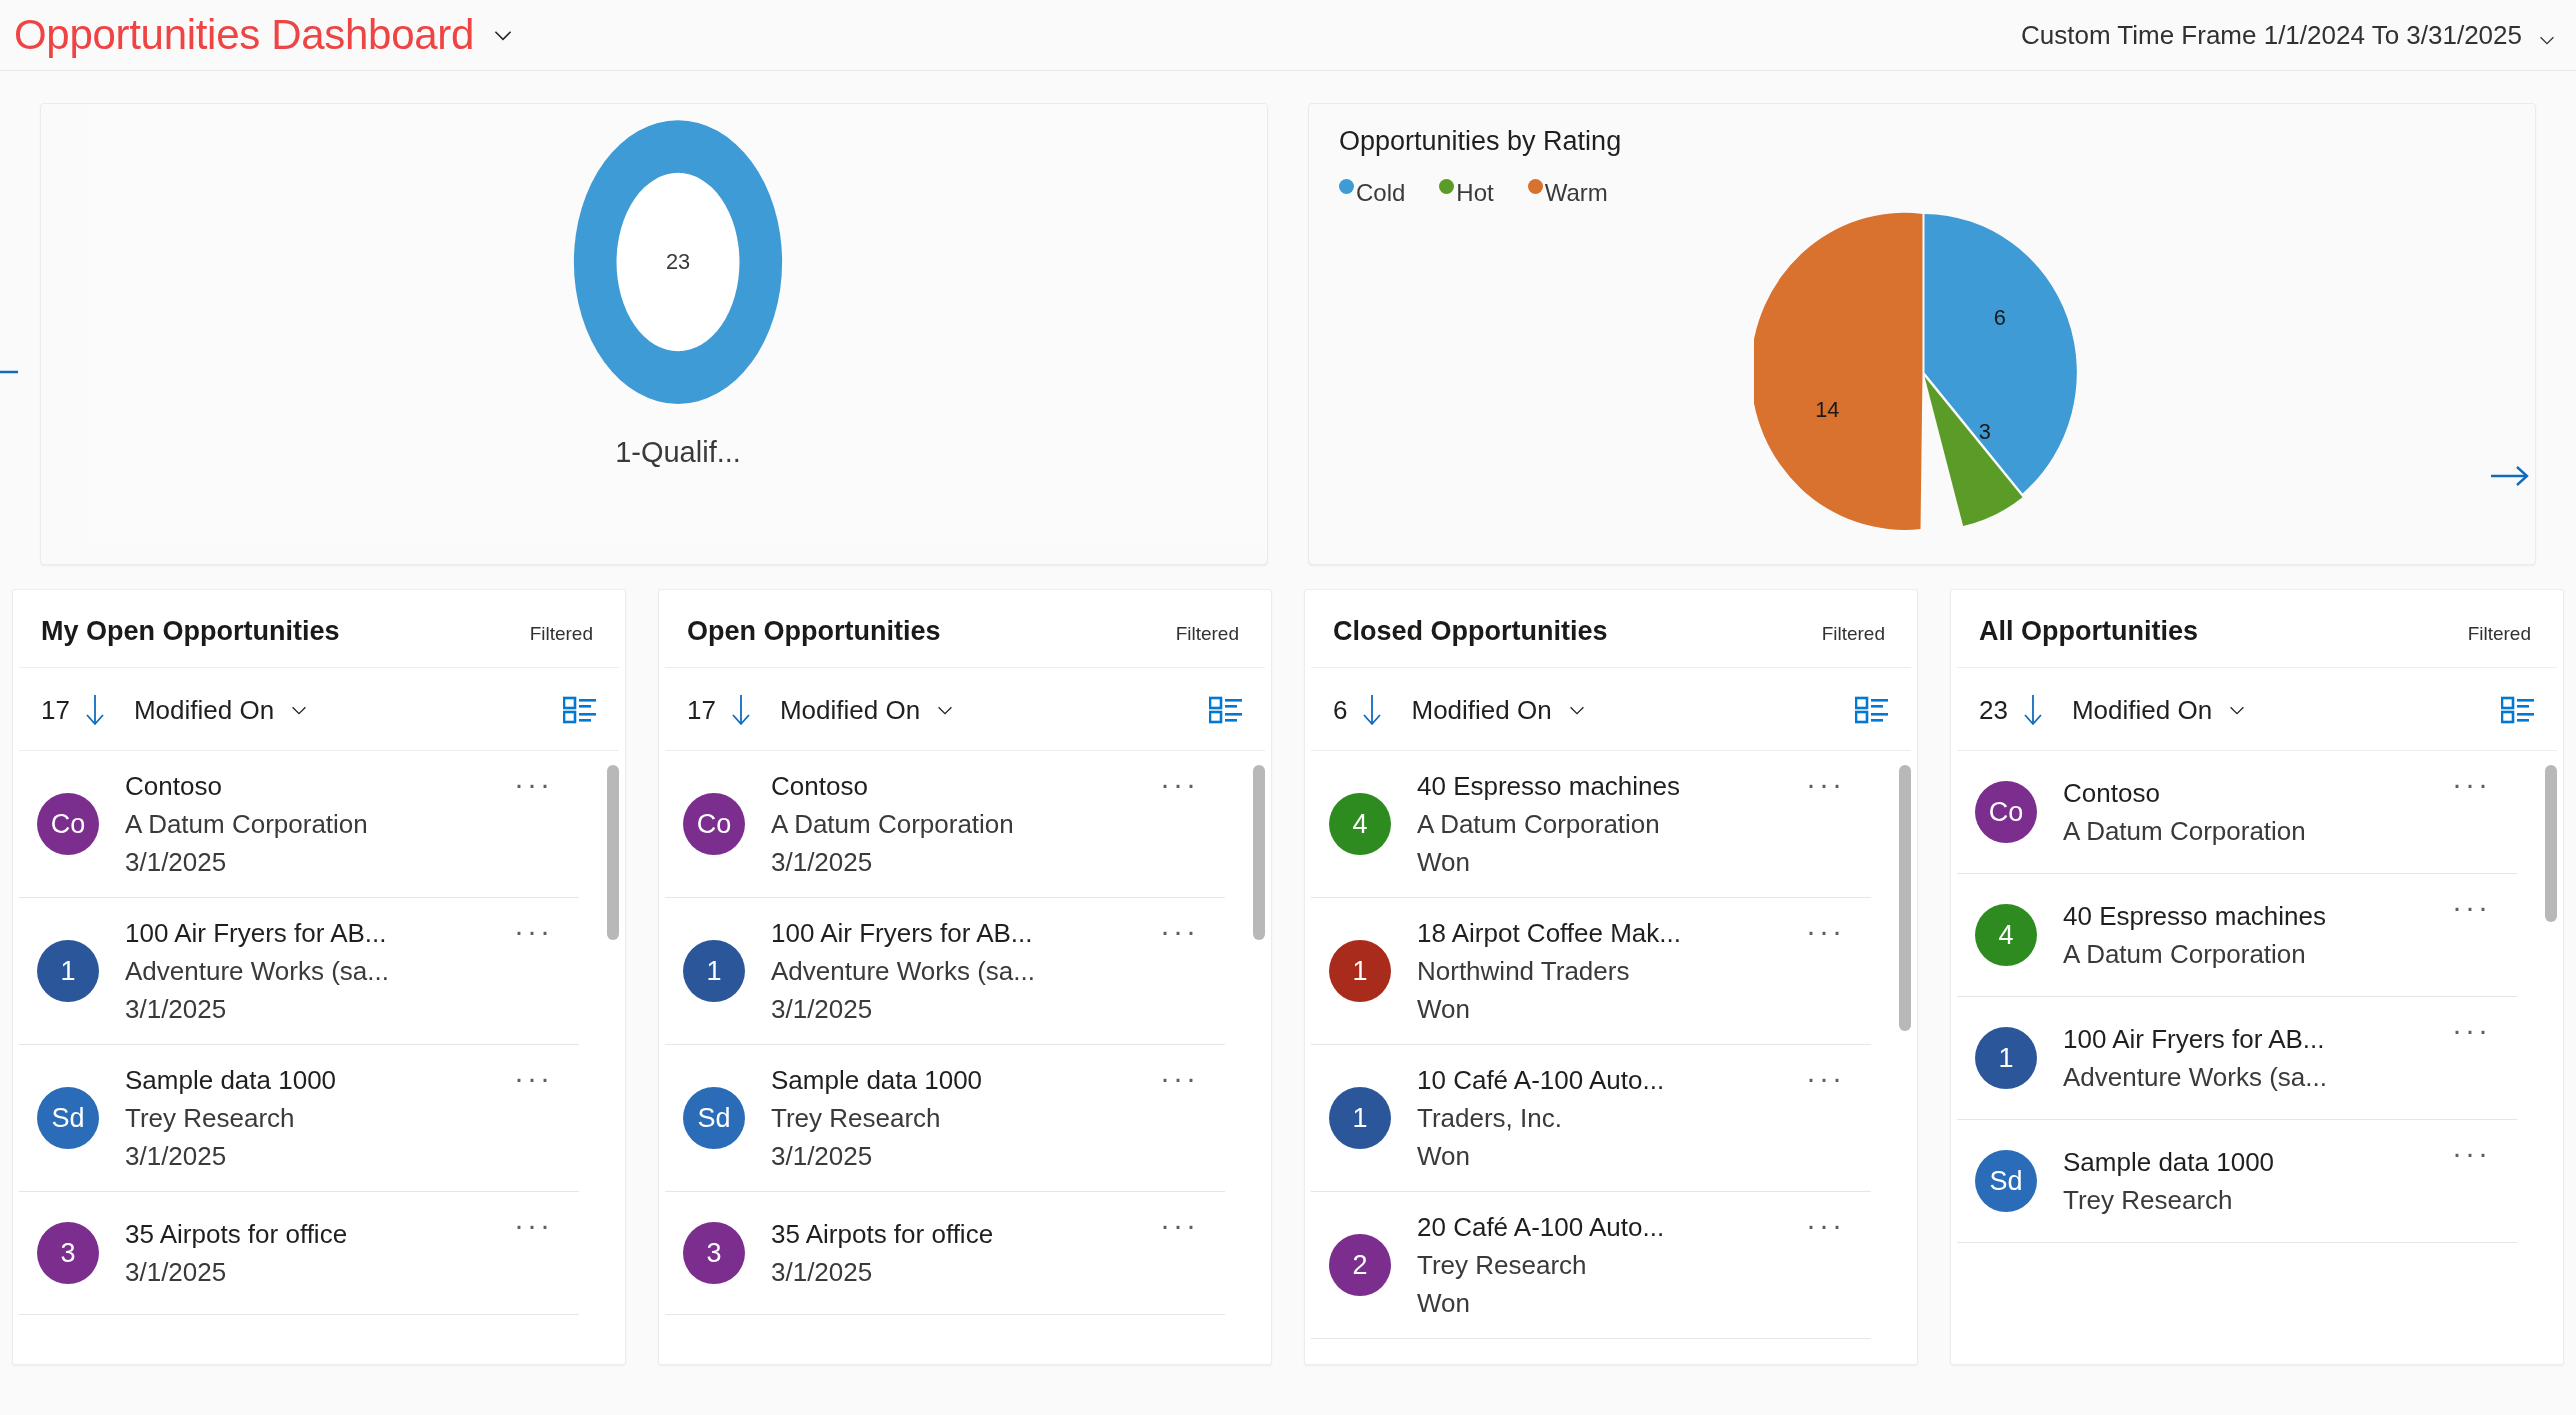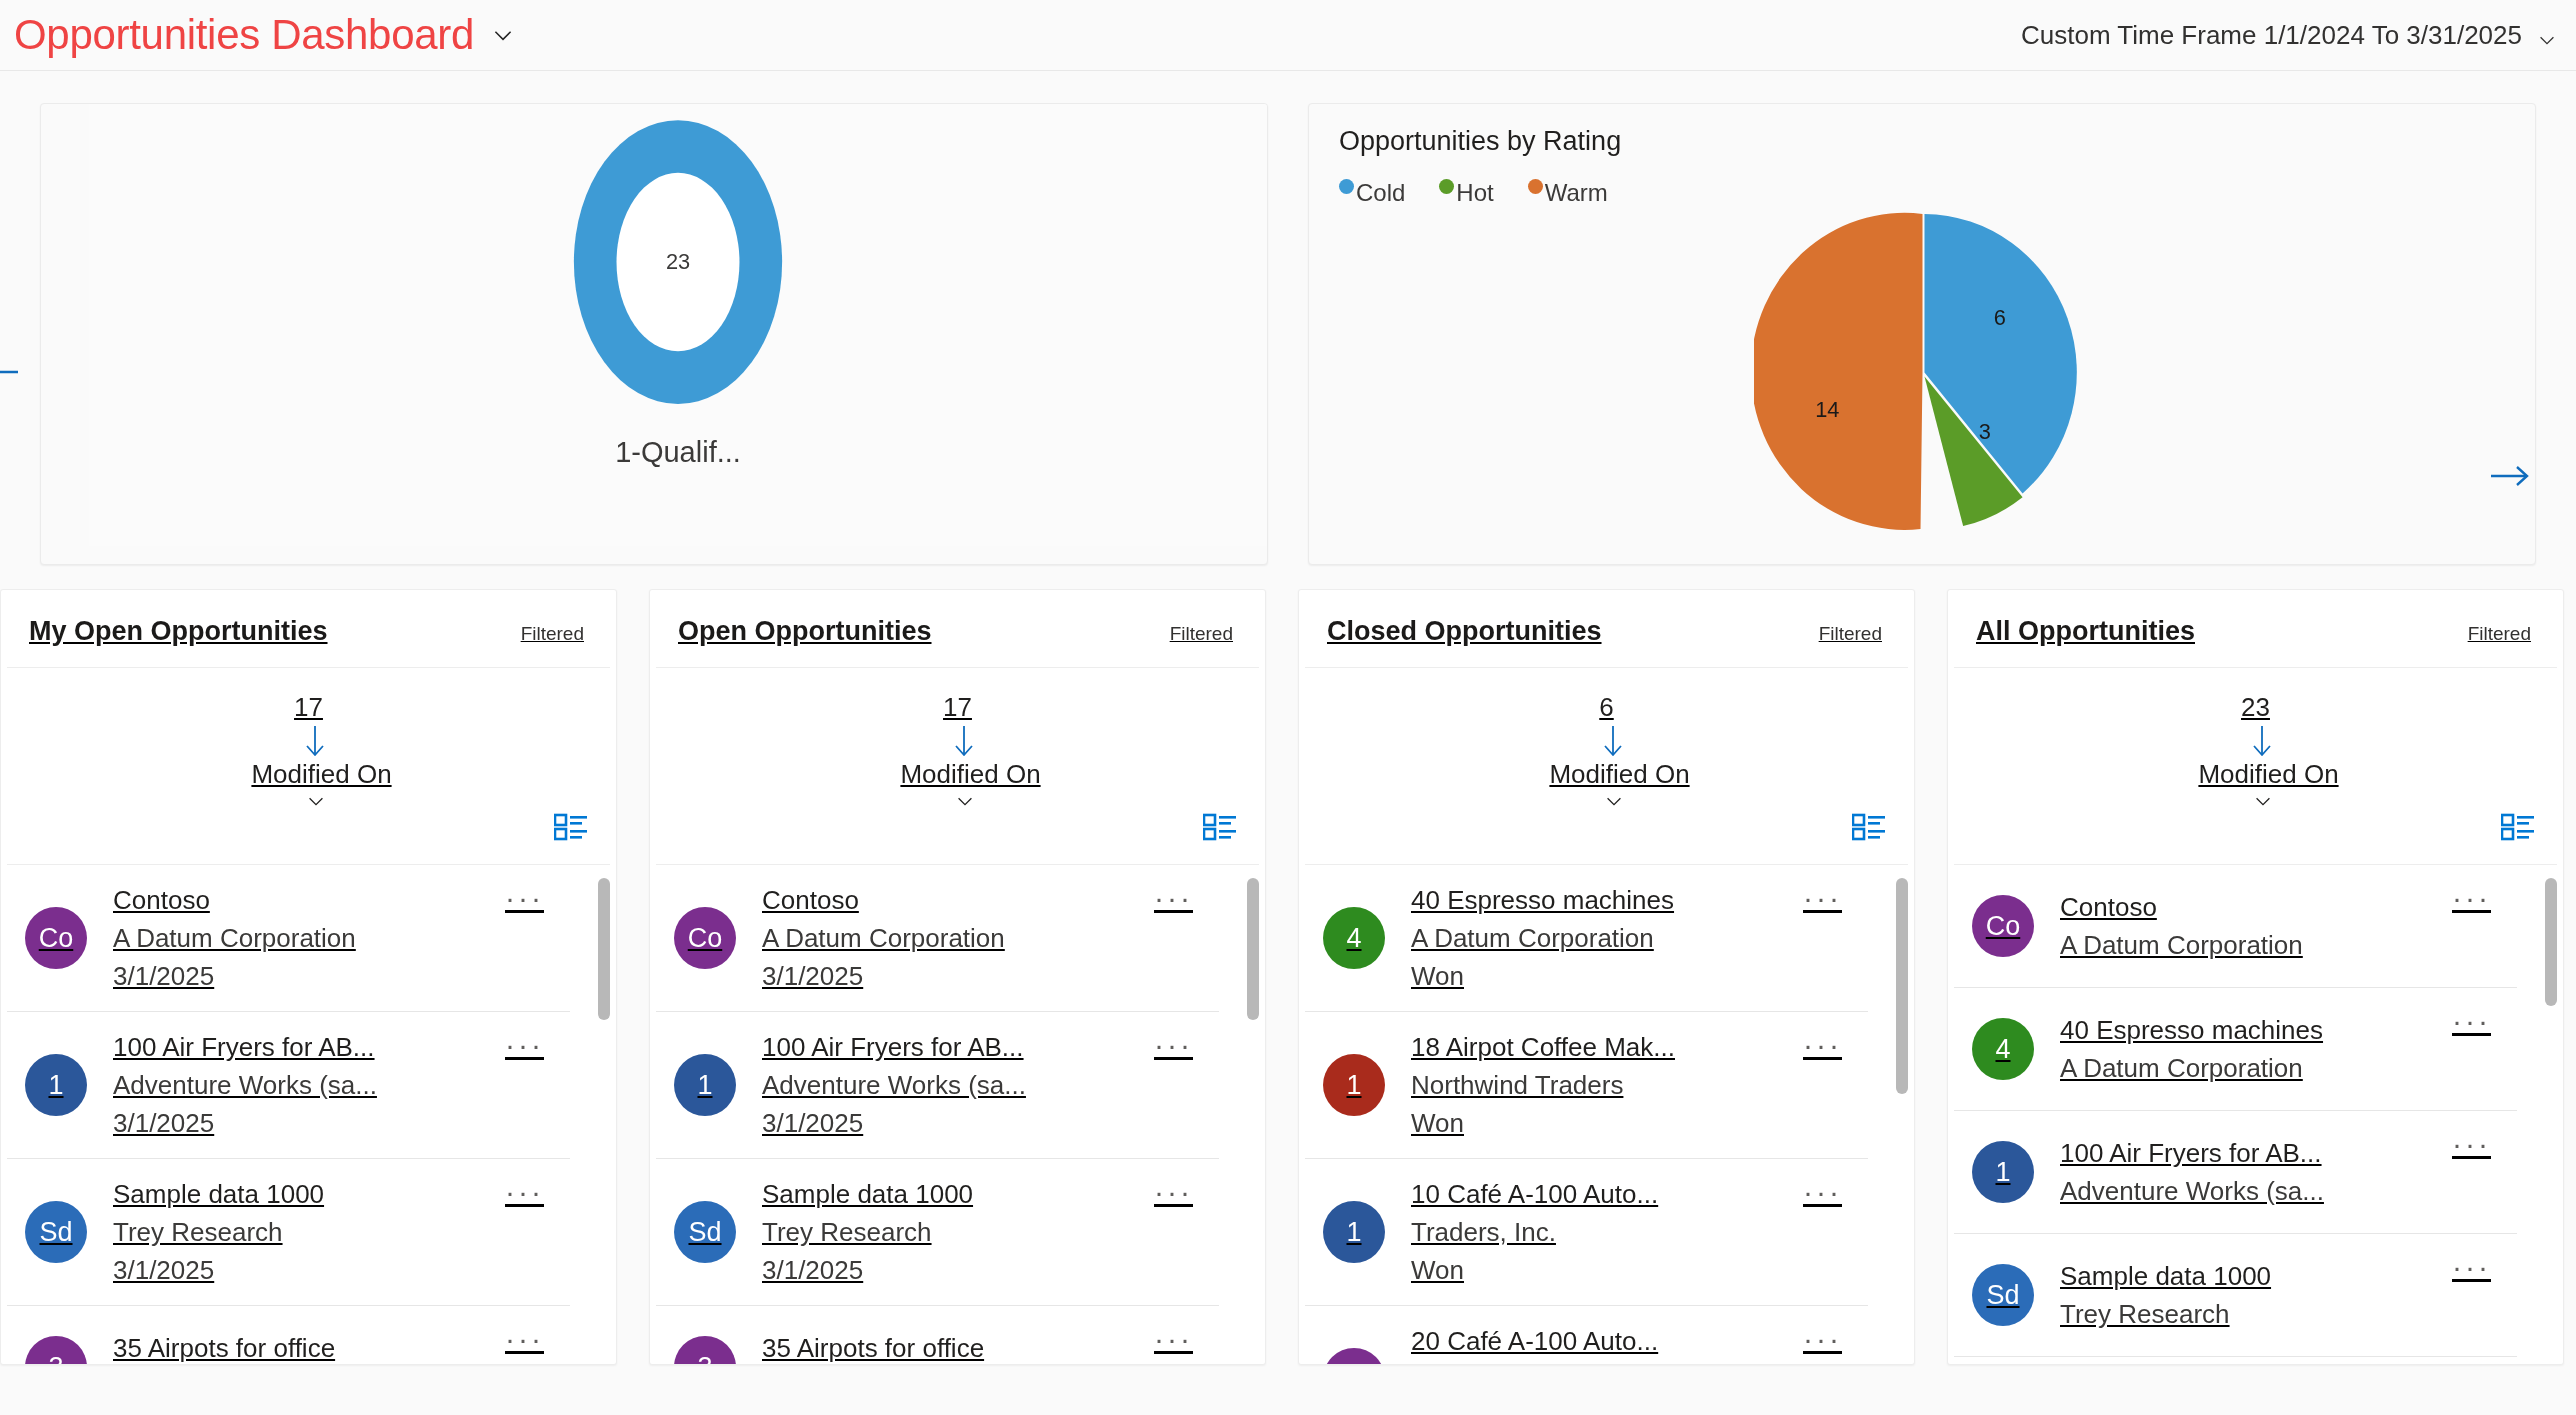--- a/index.html
+++ b/index.html
@@ -120,23 +120,22 @@
     cursor: pointer;
     z-index: 5;
   }
   .nav-arrow.left { left: -24px; }
   .nav-arrow.right { right: 2px; }
 
   
   .panels-row {
     display: flex;
     gap: 32px;
-    padding: 24px 12px 0 0;
+    padding: 24px 12px 0 12px;
     height: 800px;
-    text-decoration: underline;
   }
   .panel {
     flex: 1;
     background: #ffffff;
     border: 1px solid #ededed;
     border-radius: 3px;
     box-shadow: 0 1px 2px rgba(0,0,0,0.05);
     display: flex;
     flex-direction: column;
     overflow: hidden;
@@ -159,21 +158,20 @@
     color: #323130;
     font-weight: 400;
   }
   .panel-sortbar {
     display: flex;
     align-items: center;
     gap: 0;
     padding: 24px 22px 22px 22px;
     border-bottom: 1px solid #ededed;
     margin: 0 6px;
-    flex-direction: column;
   }
   .count { font-size: 26px; color: #201f1e; }
   .sort-arrow { margin-left: 12px; display: inline-flex; align-items: center; color: #0f6cbd; }
   .sort-field { margin-left: 26px; font-size: 26px; color: #201f1e; }
   .sort-caret { margin-left: 14px; display: inline-flex; align-items: center; color: #201f1e; }
   .view-icon { margin-left: auto; display: inline-flex; align-items: center; }
 
   .panel-list {
     flex: 1;
     position: relative;

